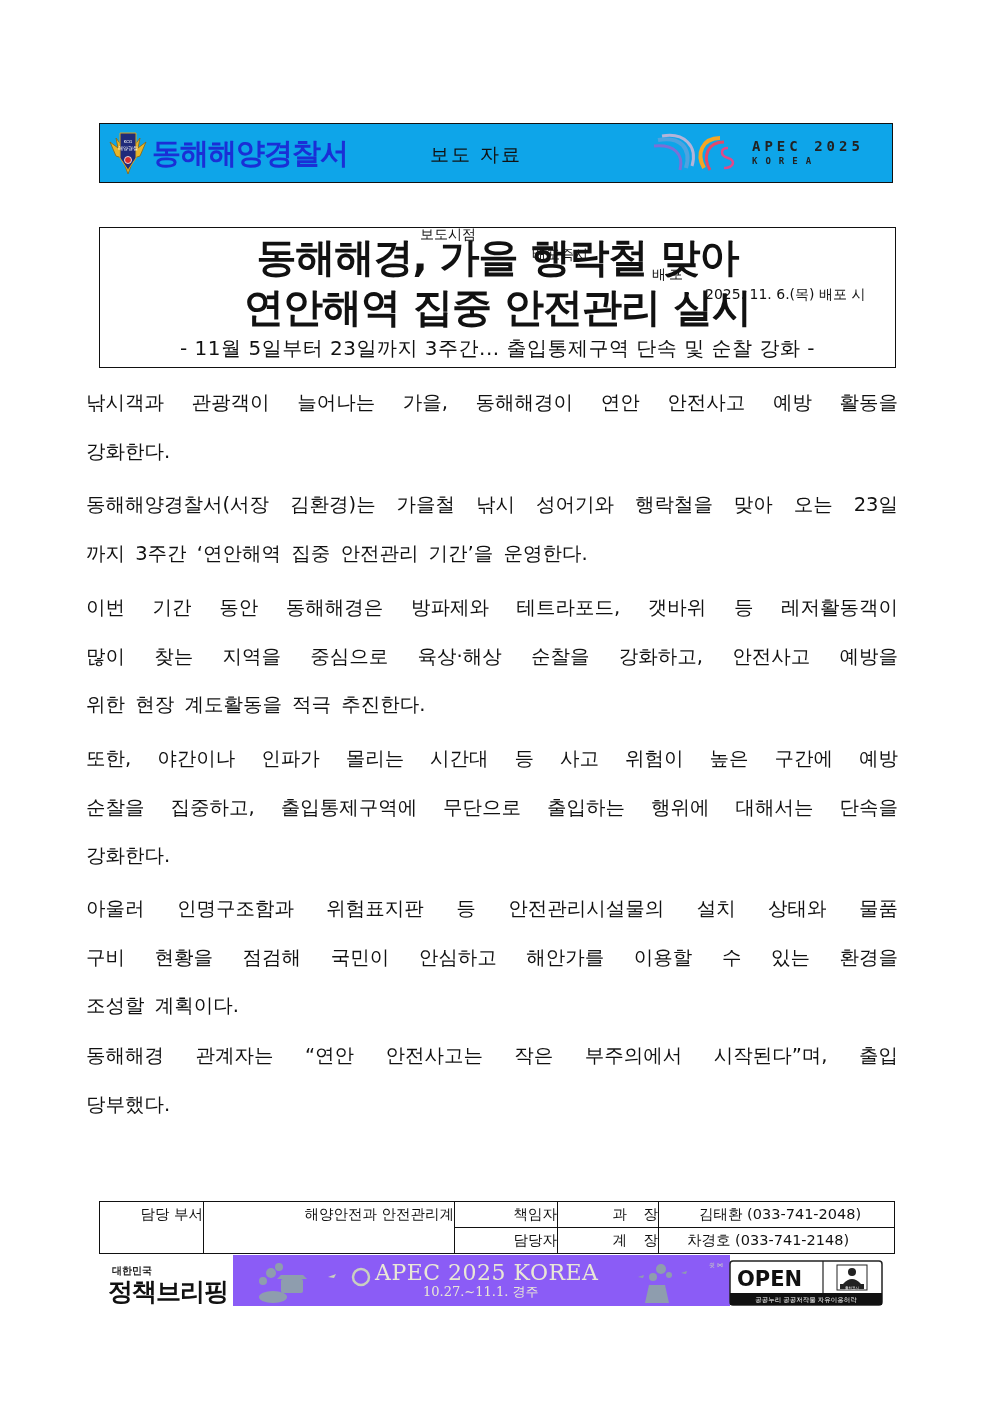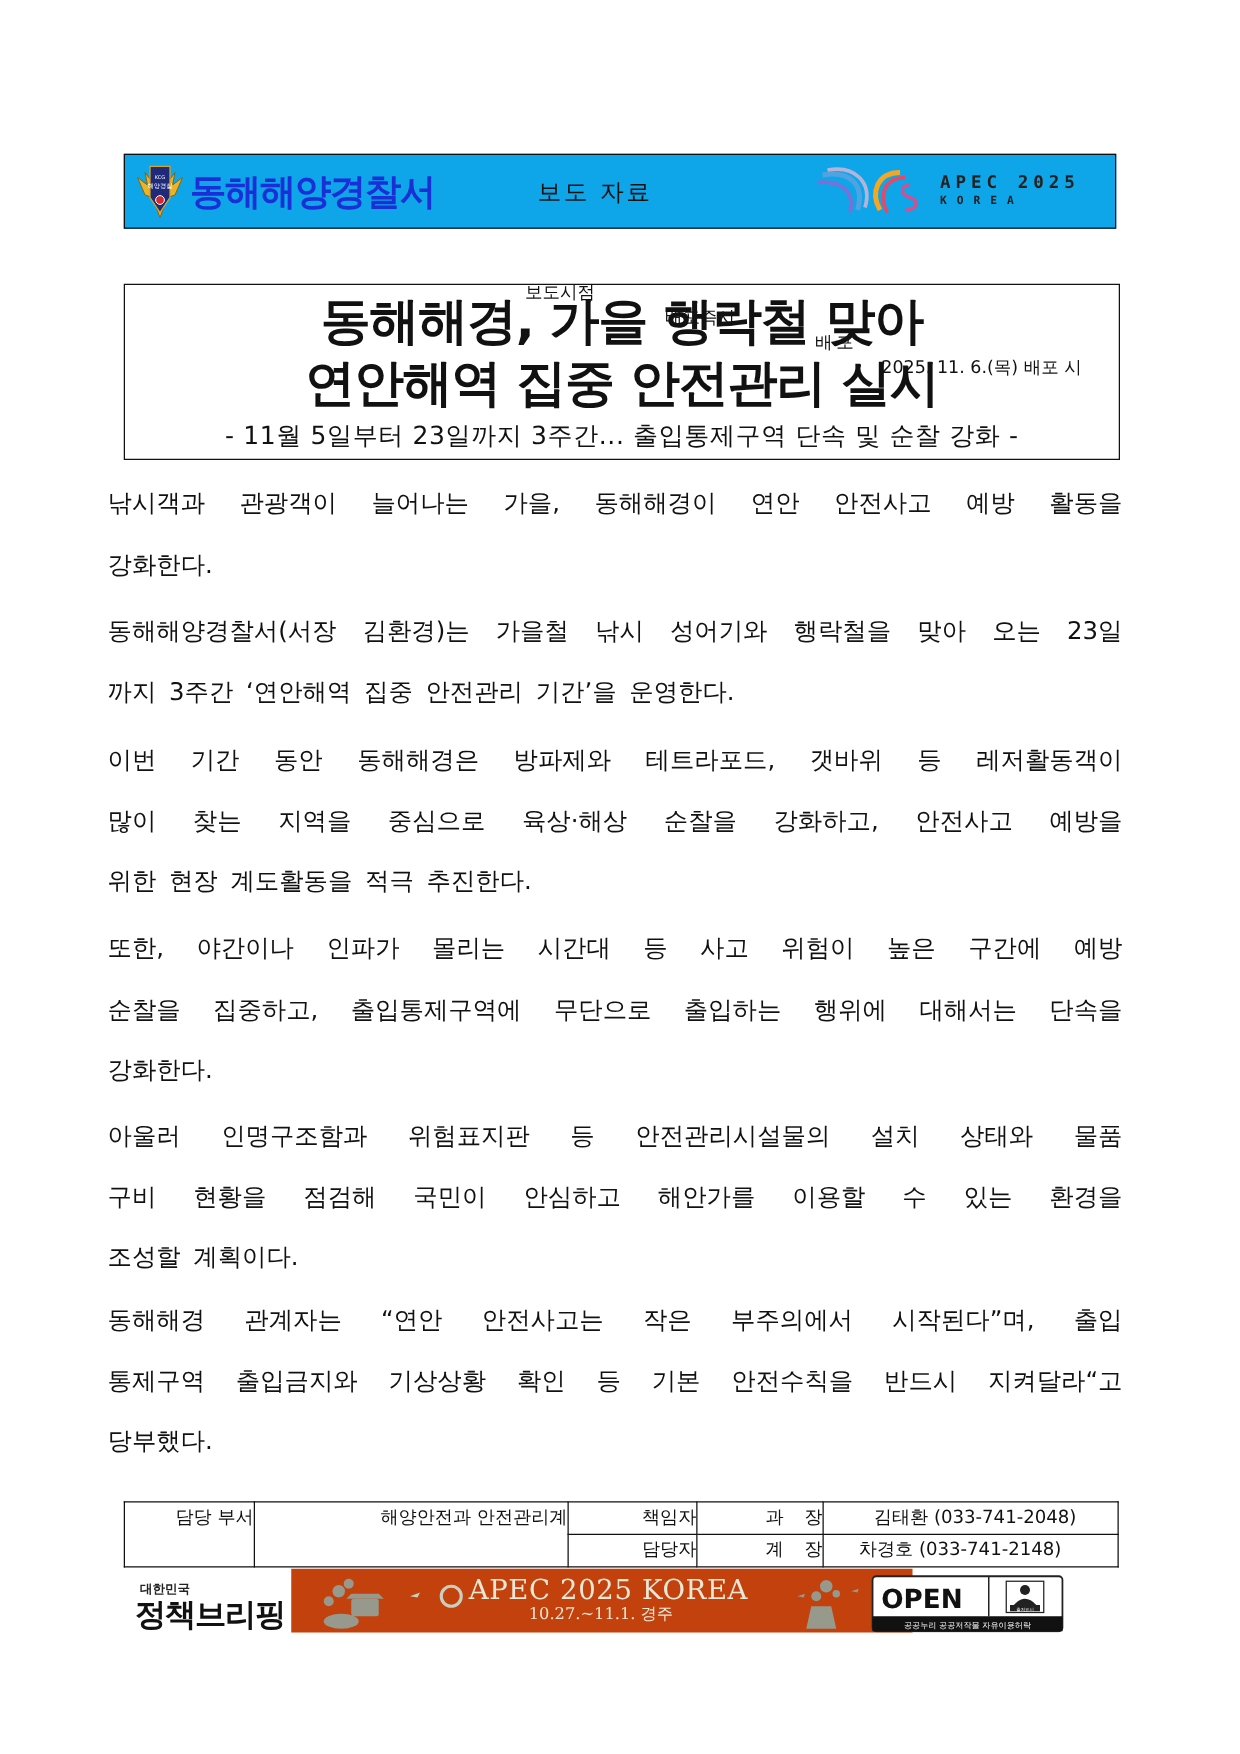--- a/index.html
+++ b/index.html
@@ -42,27 +42,27 @@
   
   .contact { position:absolute; left:99px; top:1201px; width:796px; height:52px;
              border-collapse:collapse; font-size:14.5px; }
   .contact td { border:1px solid #111; padding:0; height:25px; line-height:24px; text-align:right; vertical-align:top; }
 
   
   .briefing { position:absolute; left:108px; top:1262px; width:120px; height:46px; }
   .briefing .small { position:absolute; left:4px; top:2px; font-size:10px; color:#222; font-weight:bold; }
   .briefing .big { position:absolute; left:0px; top:13px; font-size:25px; font-weight:bold; color:#111; letter-spacing:-1px;text-align:center; }
 
-  .apecbanner { position:absolute; left:233px; top:1255px; width:497px; height:51px; background:#c2410c; overflow:hidden; }
+  .apecbanner { position:absolute; left:233px; top:1255px; width:497px; height:51px; background:#8b5cf6; overflow:hidden; }
   .apecbanner .title { position:absolute; left:142px; top:6px; font-family:"DejaVu Serif", serif; font-size:22px;
                        color:#e9e7d6; letter-spacing:0.5px; line-height:24px; }
   .apecbanner .date { position:absolute; left:190px; top:29px; font-family:"DejaVu Serif", serif; font-size:13px;
                       color:#e9e7d6; line-height:16px; }
 
-  .openlic { position:absolute; left:697px; top:1260px; width:154px; height:46px; }
+  .openlic { position:absolute; left:729px; top:1260px; width:154px; height:46px; }
 </style>
 </head>
 <body>
 
 <div class="hdr">
   <svg class="emblem" viewBox="0 0 40 52">
     <path d="M2 14 L10 20 L8 10 L14 18 L14 6 L26 6 L26 18 L32 10 L30 20 L38 14 L32 28 L26 30 L20 46 L14 30 L8 28 Z" fill="#e8b52a" stroke="#8a6410" stroke-width="0.8"></path>
     <path d="M12 5 L28 5 L28 30 L20 42 L12 30 Z" fill="#1f2a7a" stroke="#d9a521" stroke-width="1"></path>
     <text x="20" y="15" font-size="4" fill="#fff" text-anchor="middle" font-family="DejaVu Sans, sans-serif">KCG</text>
     <text x="20" y="22" font-size="5" fill="#fff" text-anchor="middle" font-family="DejaVu Sans, sans-serif">해양경찰</text>
@@ -120,21 +120,20 @@
 </div>
 
 <div class="para" style="top:885px">
   <span class="ln"> 아울러 인명구조함과 위험표지판 등 안전관리시설물의 설치 상태와 물품</span>
   <span class="ln">구비 현황을 점검해 국민이 안심하고 해안가를 이용할 수 있는 환경을</span>
   <span class="ln last">조성할 계획이다.</span>
 </div>
 
 <div class="para" style="top:1032px">
   <span class="ln"> 동해해경 관계자는 “연안 안전사고는 작은 부주의에서 시작된다”며, 출입</span>
-  <span class="ln">통제구역 출입금지와 기상상황 확인 등 기본 안전수칙을 반드시 지켜달라“고</span>
   <span class="ln last">당부했다.</span>
 </div>
 
 <table class="contact">
   <tbody>
       <tr>
     <td rowspan="2" style="width:103px">담당 부서</td>
     <td rowspan="2" style="width:250px">해양안전과 안전관리계</td>
     <td style="width:102px">책임자</td>
     <td style="width:100px; word-spacing:12px">과  장</td>

